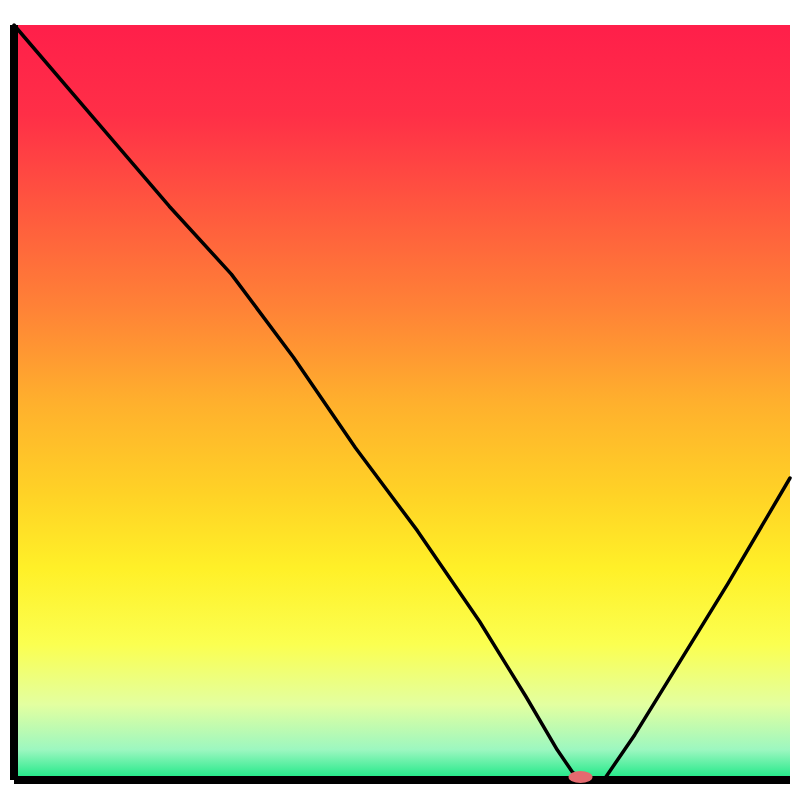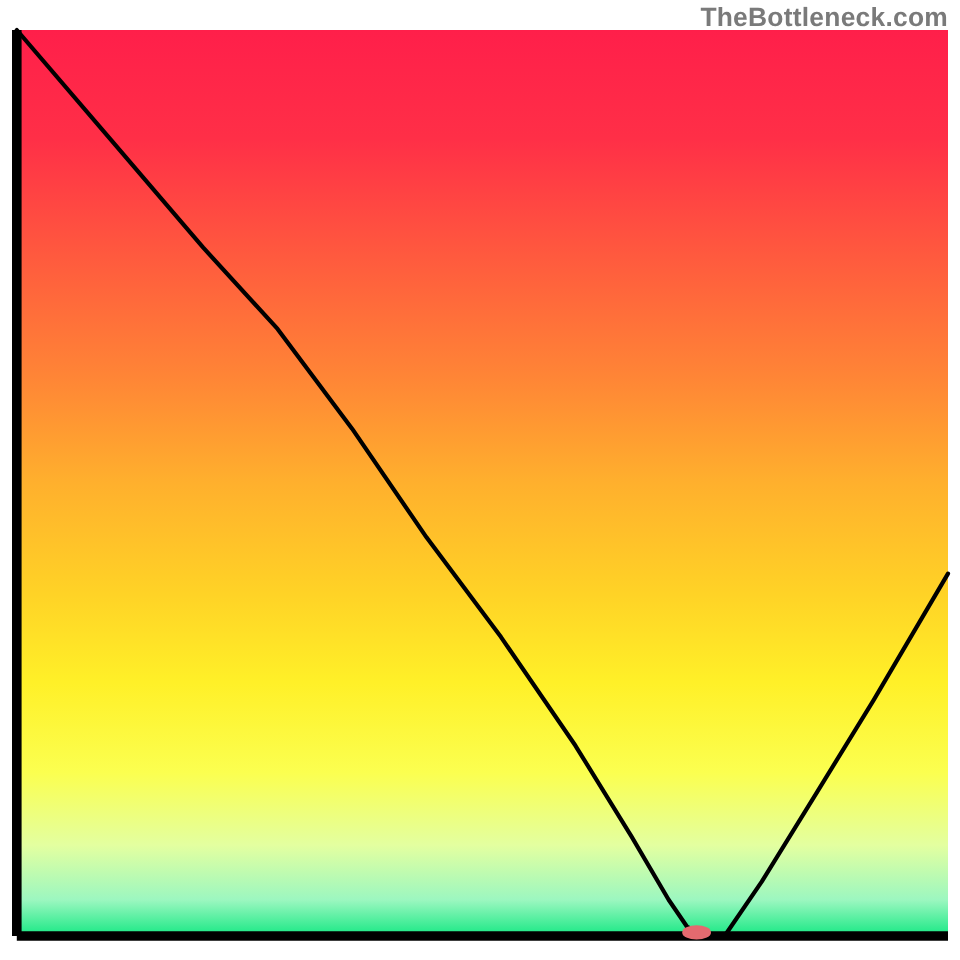--- a/index.html
+++ b/index.html
@@ -36,21 +36,20 @@
   }
   .marker {
     fill: #e46a6f;
     stroke: none;
   }
 </style>
 </head>
 <body>
 
 <div class="frame">
-  <div class="watermark">TheBottleneck.com</div>
 
   <svg class="chart" viewBox="0 0 800 800" preserveAspectRatio="none" xmlns="http://www.w3.org/2000/svg">
     <defs>
       <linearGradient id="bg-grad" x1="0" y1="0" x2="0" y2="1">
 
       <stop offset="0.0%" stop-color="#ff1f4a"></stop>
           <stop offset="12.0%" stop-color="#ff2f47"></stop>
           <stop offset="25.0%" stop-color="#ff5a3e"></stop>
           <stop offset="38.0%" stop-color="#ff8436"></stop>
           <stop offset="50.0%" stop-color="#ffb02d"></stop>

